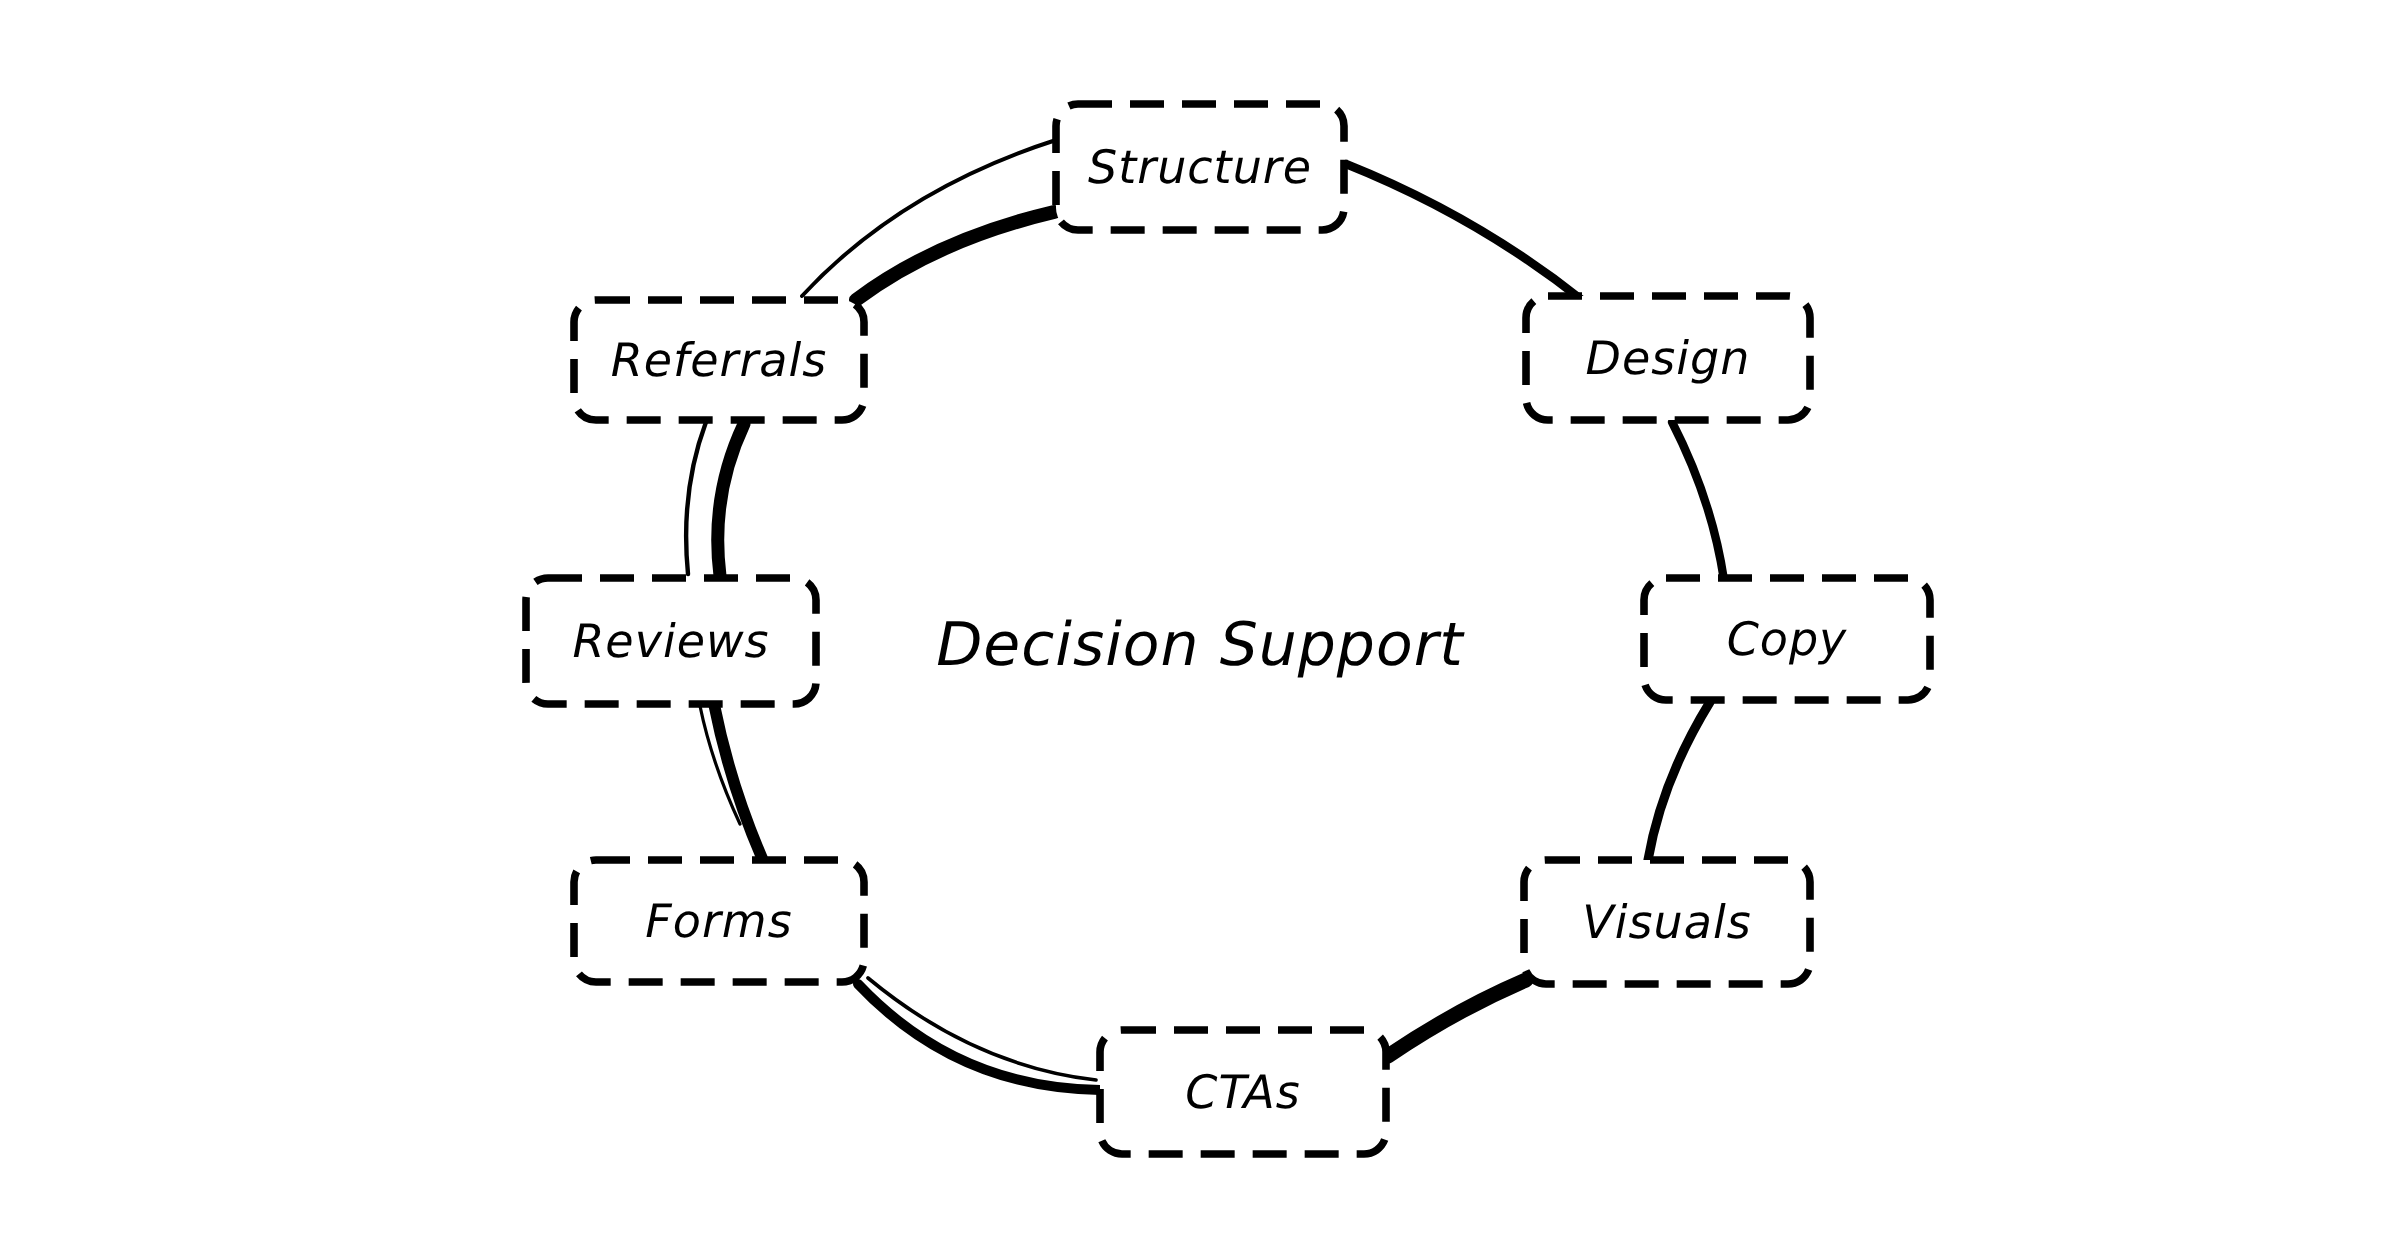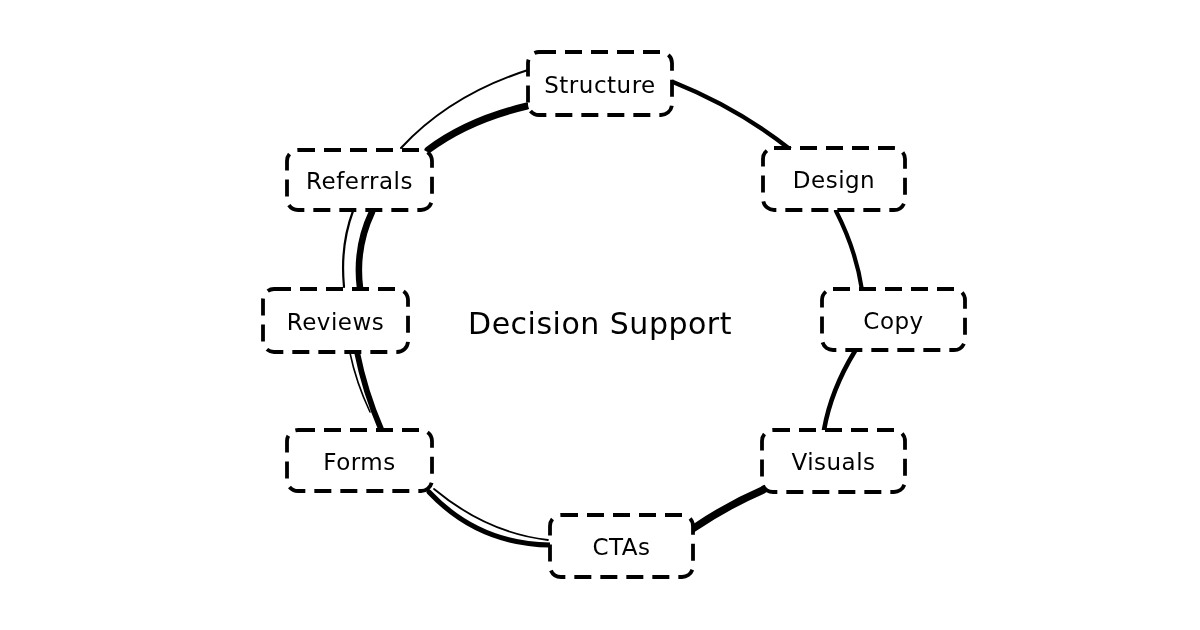--- a/index.html
+++ b/index.html
@@ -6,20 +6,21 @@
     margin: 0;
     padding: 0;
     background: #ffffff;
   }
   .canvas {
     width: 1028px;
     height: 630px;
     background: var(--bg, #ffffff);
     position: relative;
     overflow: hidden;
+    font-style: italic;
   }
   svg {
     display: block;
   }
   .node-box {
     fill: var(--bg, #ffffff);
     stroke: var(--stroke, #000000);
     stroke-width: 3.8;
     stroke-dasharray: 17 9;
     stroke-linejoin: round;

